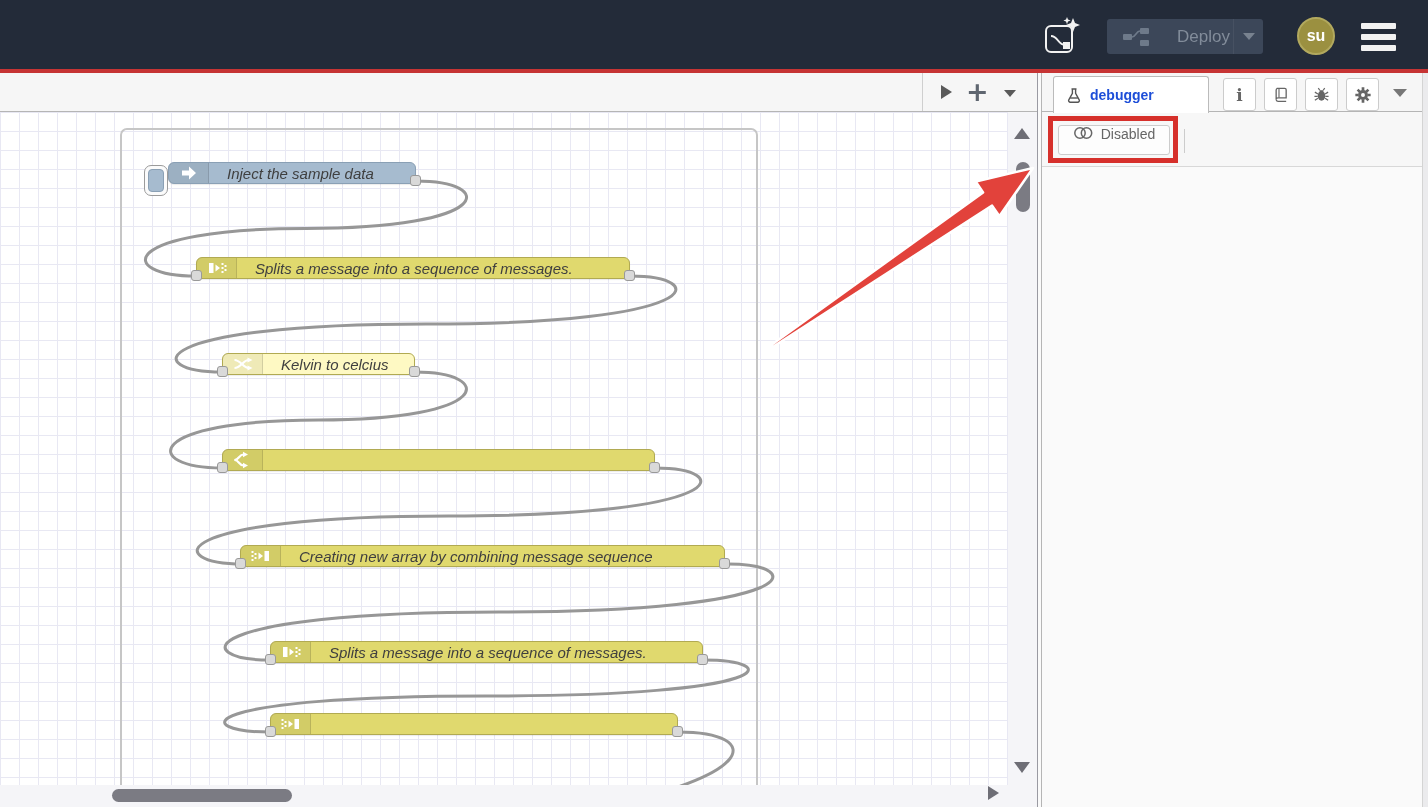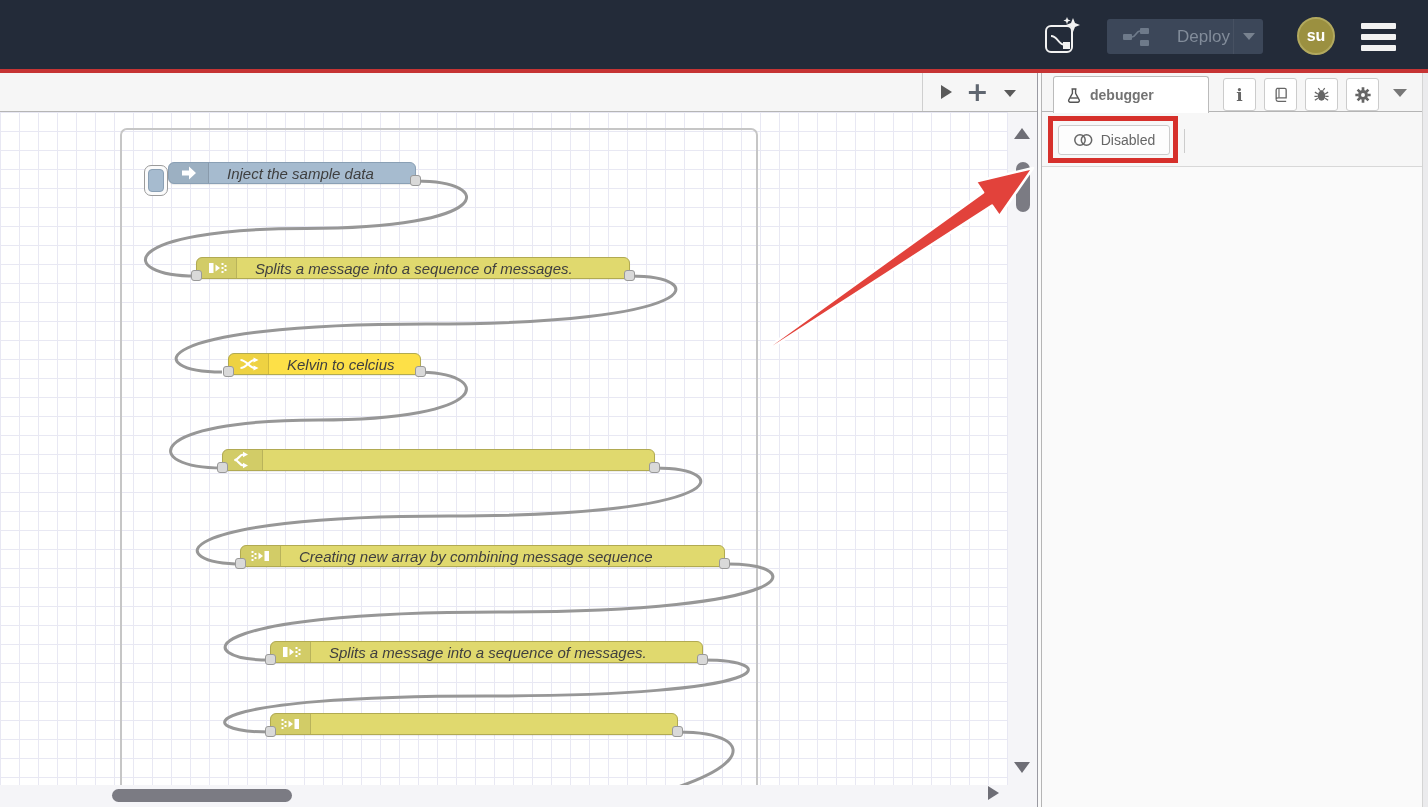--- a/index.html
+++ b/index.html
@@ -52,25 +52,25 @@
   .vup { position:absolute; left:1014px; top:128px; width:0; height:0; border-left:8px solid transparent; border-right:8px solid transparent; border-bottom:11px solid #6e6e76; z-index:6; }
   .vthumb { position:absolute; left:1016px; top:162px; width:14px; height:50px; background:#7b7b83; border-radius:7px; z-index:6; }
   .vdown { position:absolute; left:1014px; top:762px; width:0; height:0; border-left:8px solid transparent; border-right:8px solid transparent; border-top:11px solid #6e6e76; z-index:6; }
   .canvas-right-line { position:absolute; left:1037px; top:73px; width:1px; height:734px; background:#9a9aa2; z-index:6; }
   .splitter { position:absolute; left:1038px; top:73px; width:3px; height:734px; background:#fafafa; z-index:6; }
 
   
   .sidebar { position:absolute; left:1041px; top:73px; width:387px; height:734px; background:#fafafa; border-left:1px solid #b5b5b5; z-index:10; }
   .sb-tabbar { position:absolute; left:0; top:0; width:387px; height:39px; background:#f6f6f6; border-bottom:1px solid #b5b5b5; }
   .sb-tab { position:absolute; left:11px; top:3px; width:156px; height:37px; background:#fff; border:1px solid #bbb; border-bottom:none; border-radius:3px 3px 0 0; display:flex; align-items:center; padding-left:12px; z-index:2; }
-  .sb-tab-label { font-size:14px; font-weight:bold; color:#737373; margin-left:8px; }
+  .sb-tab-label { font-size:14px; font-weight:bold; color:#1d4ed8; margin-left:8px; }
   .sb-btn { position:absolute; top:5px; width:33px; height:33px; background:#fff; border:1px solid #ccc; border-radius:3px; display:flex; align-items:center; justify-content:center; color:#666; }
   .sb-caret { position:absolute; left:351px; top:16px; width:0; height:0; border-left:7px solid transparent; border-right:7px solid transparent; border-top:8px solid #777; }
   .sb-toolbar { position:absolute; left:0; top:39px; width:387px; height:55px; background:#f7f7f7; border-bottom:1px solid #d8d8d8; }
-  .disabled-btn { position:absolute; left:16px; top:13px; width:112px; height:30px; background:#fdfdfd; border:1px solid #ccc; border-radius:3px; display:flex; align-items:center; justify-content:center; color:#666; font-size:14px; }
+  .disabled-btn { position:absolute; left:16px; top:13px; width:112px; height:30px; background:#fdfdfd; border:1px solid #ccc; border-radius:3px; display:flex; justify-content:center; color:#666; font-size:14px; }
   .disabled-btn span.lbl { margin-left:7px; }
   .tb-sep { position:absolute; left:142px; top:17px; width:1px; height:24px; background:#ccc; }
   .sb-content { position:absolute; left:0; top:94px; width:387px; height:640px; background:#fafafa; }
   .red-box { position:absolute; left:6px; top:43px; width:130px; height:47px; border:5px solid #d6302b; z-index:5; }
   .edge-strip { position:absolute; left:380px; top:0; width:7px; height:734px; background:#ebebed; border-left:1px solid #d4d4d4; z-index:6; }
   .info-i { font-family:"DejaVu Serif", serif; font-weight:bold; font-size:17px; color:#666; }
 </style>
 </head>
 <body>
 
@@ -147,21 +147,21 @@
             <rect x="17.5" y="7" width="2" height="2"></rect>
             <rect x="14.5" y="9" width="2" height="2"></rect>
             <rect x="17.5" y="11" width="2" height="2"></rect>
             <rect x="14.5" y="13" width="2" height="2"></rect>
           </svg>
         </span>
         <span class="nlabel">Splits a message into a sequence of messages.</span>
         <span class="port pin"></span>
         <span class="port pout"></span>
       </div>
-      <div class="node" style="left: 228px; top: 353px; width: 193px; background: #fde047; border-color: rgb(177, 170, 82);">
+      <div class="node" style="left: 222px; top: 353px; width: 193px; background: #fef9c3; border-color: rgb(177, 170, 82);">
         <span class="nicon">
           <svg width="20" height="20" viewBox="0 0 20 20">
             <g stroke="#fff" stroke-width="2.2" fill="none">
               <path d="M1.5 6 C7.5 6 10.5 14 15.5 14"></path>
               <path d="M1.5 14 C7.5 14 10.5 6 15.5 6"></path>
             </g>
             <path d="M14.5 3.5 L19.5 6 L14.5 8.5 Z" fill="#fff"></path>
             <path d="M14.5 11.5 L19.5 14 L14.5 16.5 Z" fill="#fff"></path>
           </svg>
         </span>

